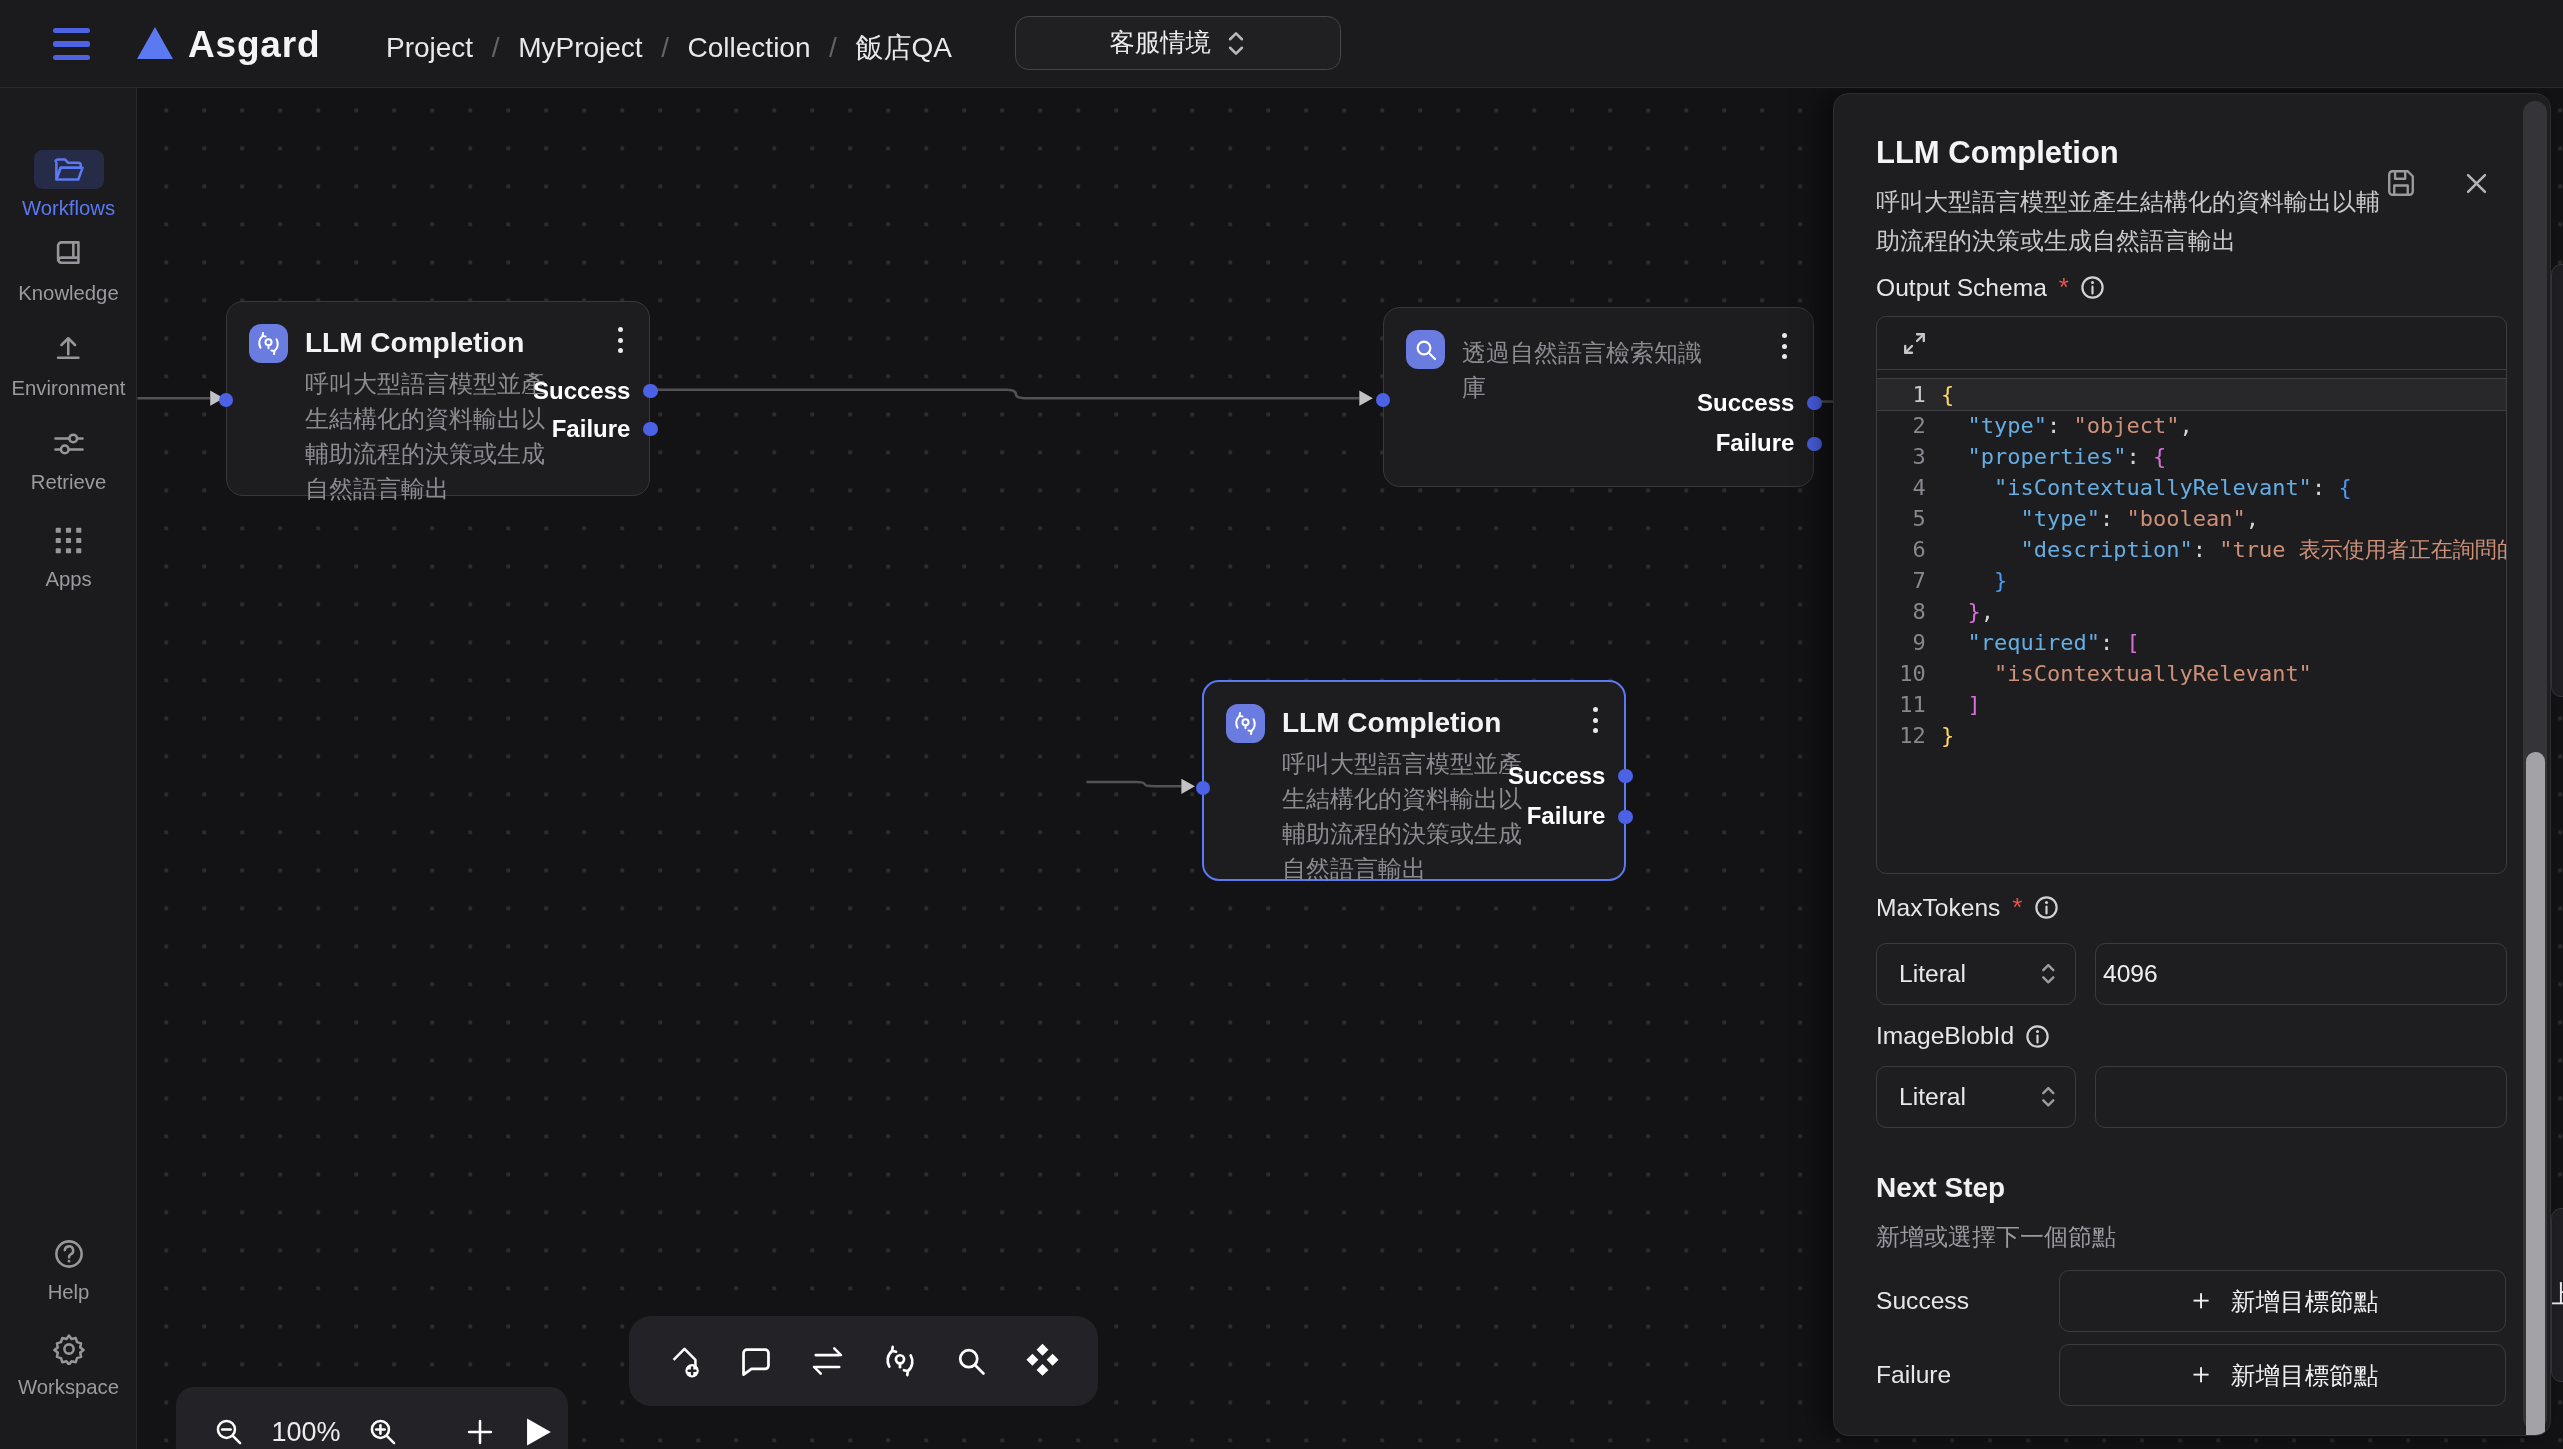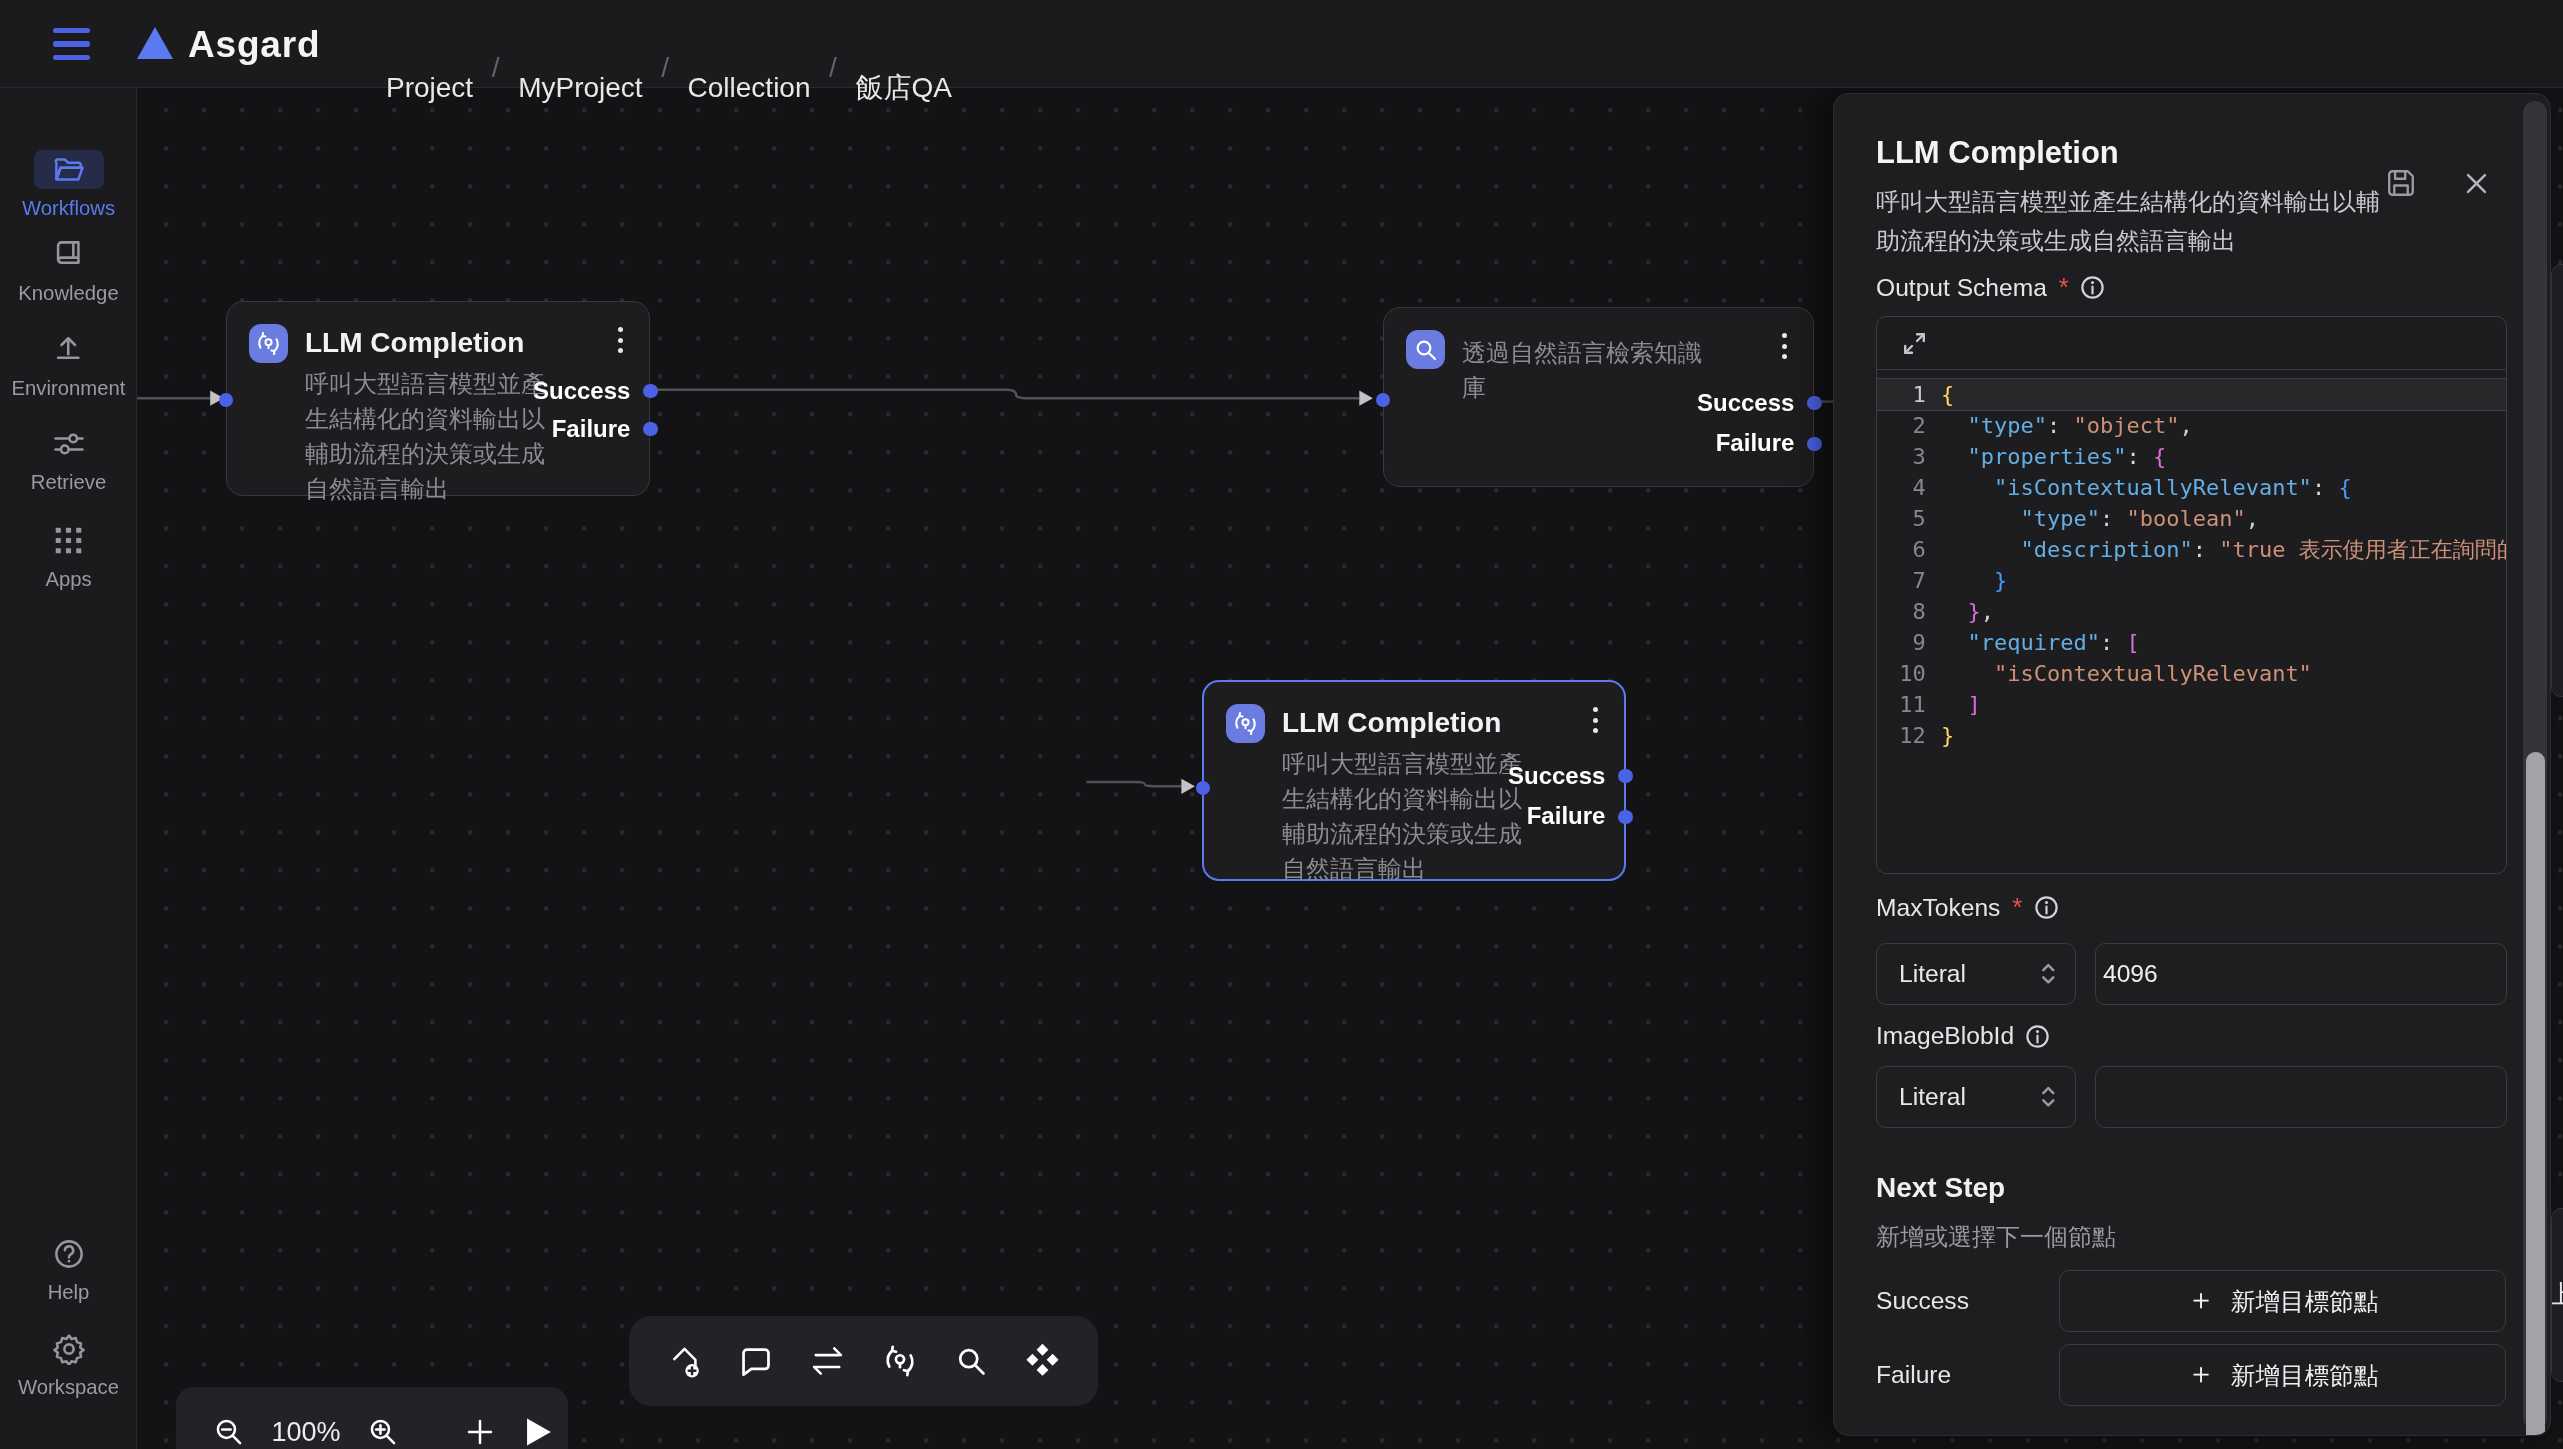--- a/index.html
+++ b/index.html
@@ -12,21 +12,21 @@
   #hamburger { position:absolute; left:53px; top:28px; width:37px; height:32px; display:flex;
     flex-direction:column; justify-content:space-between; cursor:pointer; }
   #hamburger span { display:block; height:5.1px; border-radius:2.5px; background:#4d63e4; }
   #logo-triangle { position:absolute; left:137px; top:27px; width:0; height:0;
     border-left:18px solid transparent; border-right:18px solid transparent; border-bottom:32px solid #5b79f0; }
   #logo-text { position:absolute; left:188px; top:24px; font-size:37px; font-weight:700;
     color:#f4f4f6; letter-spacing:0.8px; }
   #breadcrumb { position:absolute; left:386px; top:29px; display:flex; gap:18.6px;
     font-size:28px; color:#e8e8ea; align-items:center; }
   #breadcrumb .sep { color:#63636a; }
-  #breadcrumb .crumb { cursor:pointer;margin-top:40px; }
+  #breadcrumb .crumb { cursor:pointer; }
   #env-select { position:absolute; left:1015px; top:16px; width:326px; height:54px;
     border:1.7px solid #45454a; border-radius:13.6px; background:#202023; display:flex;
     align-items:center; justify-content:center; gap:13.6px; color:#ececee; font-size:25.4px; cursor:pointer; }
   #account { position:absolute; right:39px; top:0; height:88px; display:flex; align-items:center; gap:22px; }
   #account .acct-name { color:#9b9ba1; font-size:27px; }
 
   svg.icon { display:block; }
 
   
   #sidebar { position:absolute; left:0; top:88px; width:137px; height:1361px;
@@ -140,20 +140,27 @@
   <div id="logo-text">Asgard</div>
   <div id="breadcrumb">
     <span class="crumb">Project</span>
       <span class="sep">/</span>
     <span class="crumb">MyProject</span>
       <span class="sep">/</span>
     <span class="crumb">Collection</span>
       <span class="sep">/</span>
     <span class="crumb">飯店QA</span>
   </div>
+  <div id="env-select">
+    <span>客服情境</span>
+    <svg class="icon" width="22" height="29" viewBox="0 0 26 34" fill="none" stroke="#b9b9be" stroke-width="3" stroke-linecap="round" stroke-linejoin="round">
+        <path d="M6 12 L13 5 L20 12"></path>
+        <path d="M6 22 L13 29 L20 22"></path>
+      </svg>
+  </div>
 </div>
 
 <div id="sidebar">
   <div class="sb-item active" style="top:62px">
     <div class="sb-iconbox">
         <svg class="icon" width="32" height="29" viewBox="0 0 38 34" fill="none" stroke="#5b79f0" stroke-width="3" stroke-linejoin="round">
           <path d="M3 8 a3 3 0 0 1 3-3 h8 l4 4 h12 a3 3 0 0 1 3 3 v3 H9 L4 28 V8"></path>
           <path d="M9 15 h26 l-5 14 H4 z"></path>
         </svg>
       </div>

